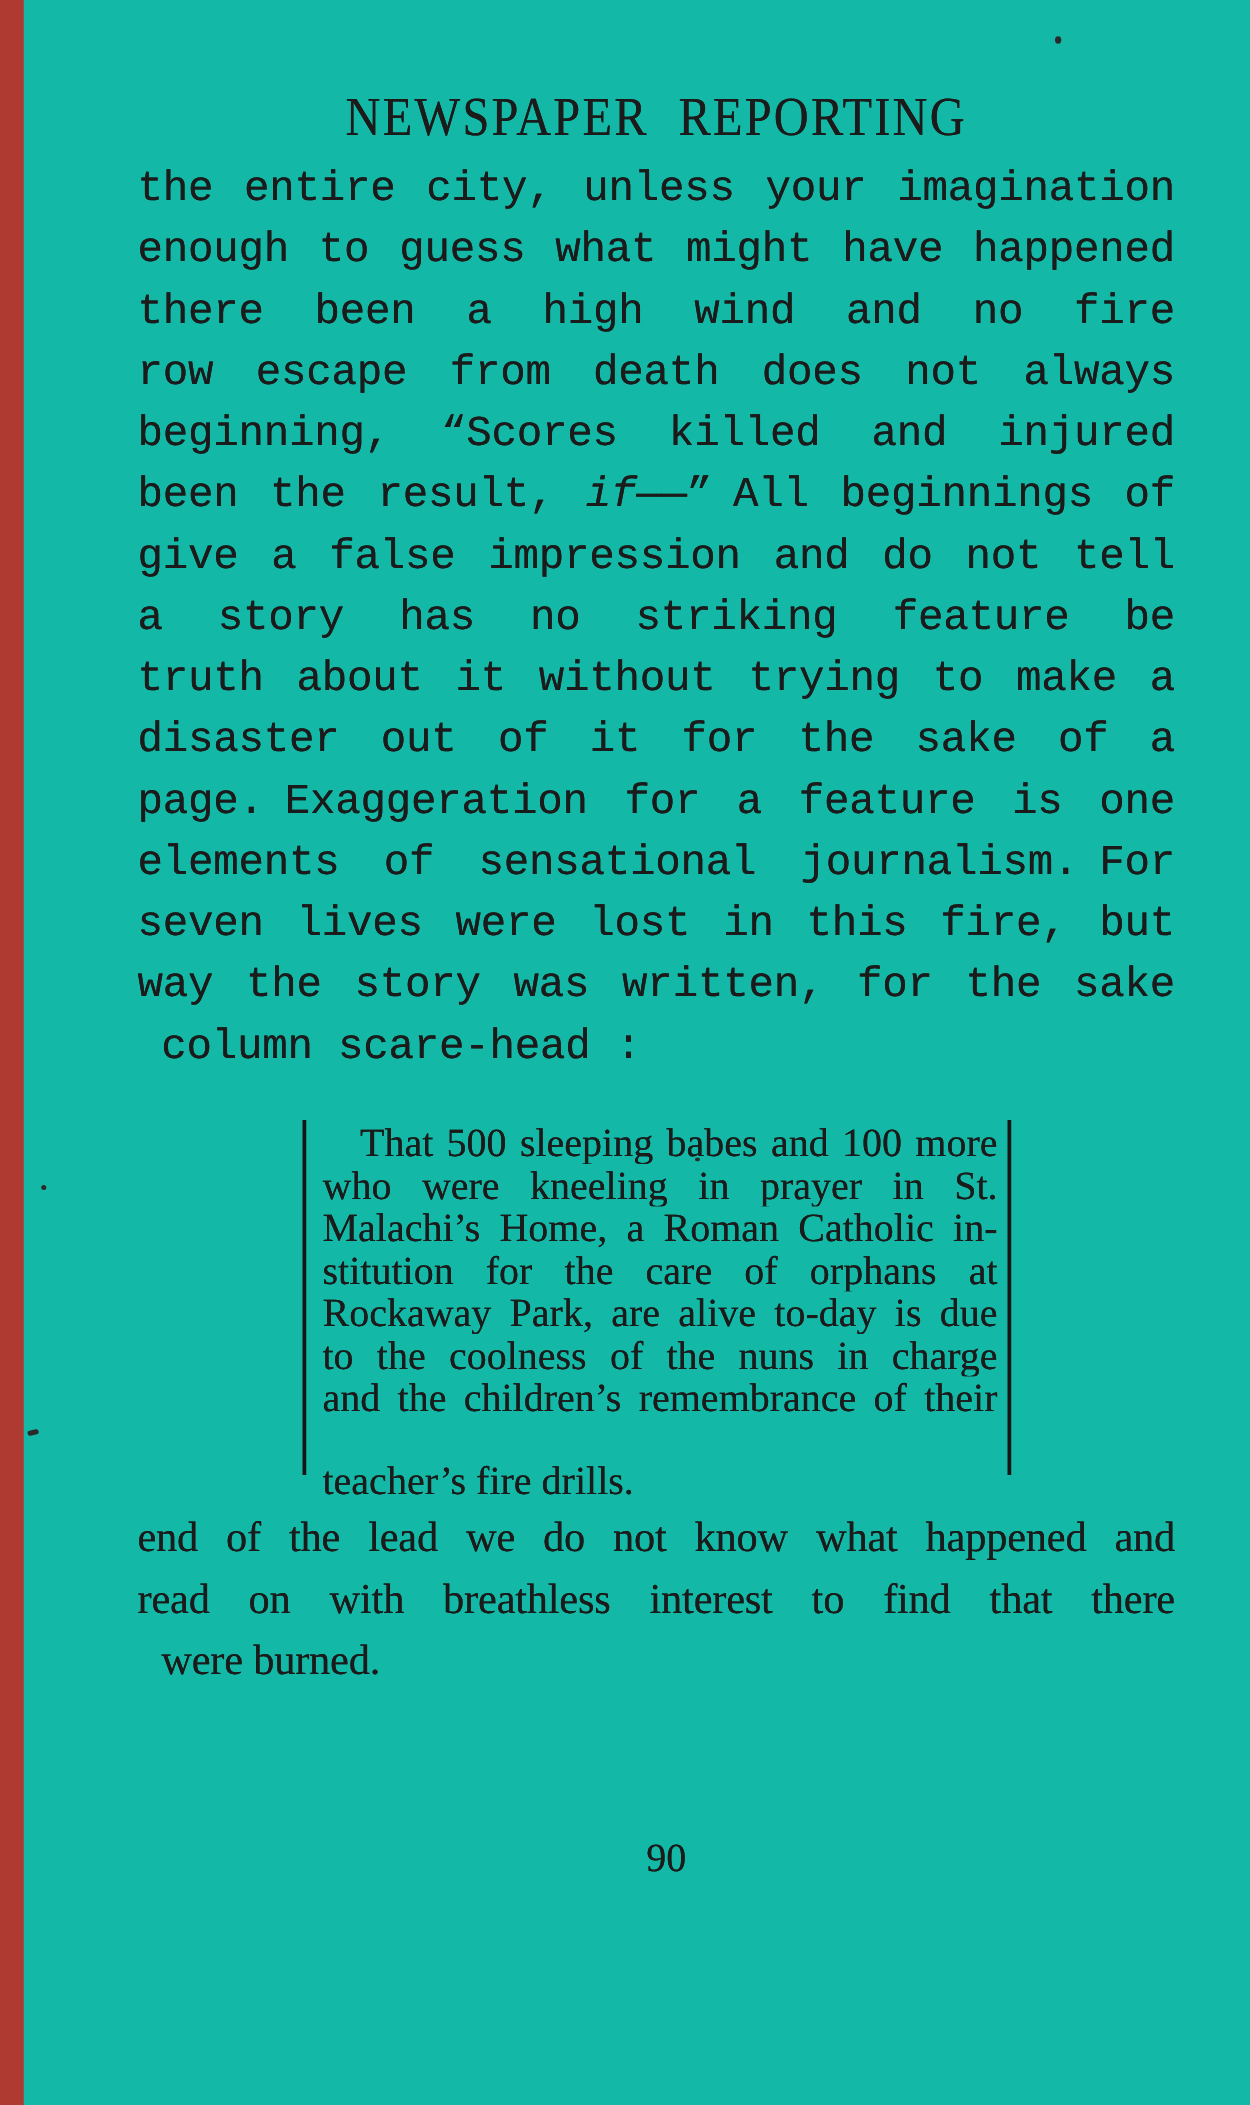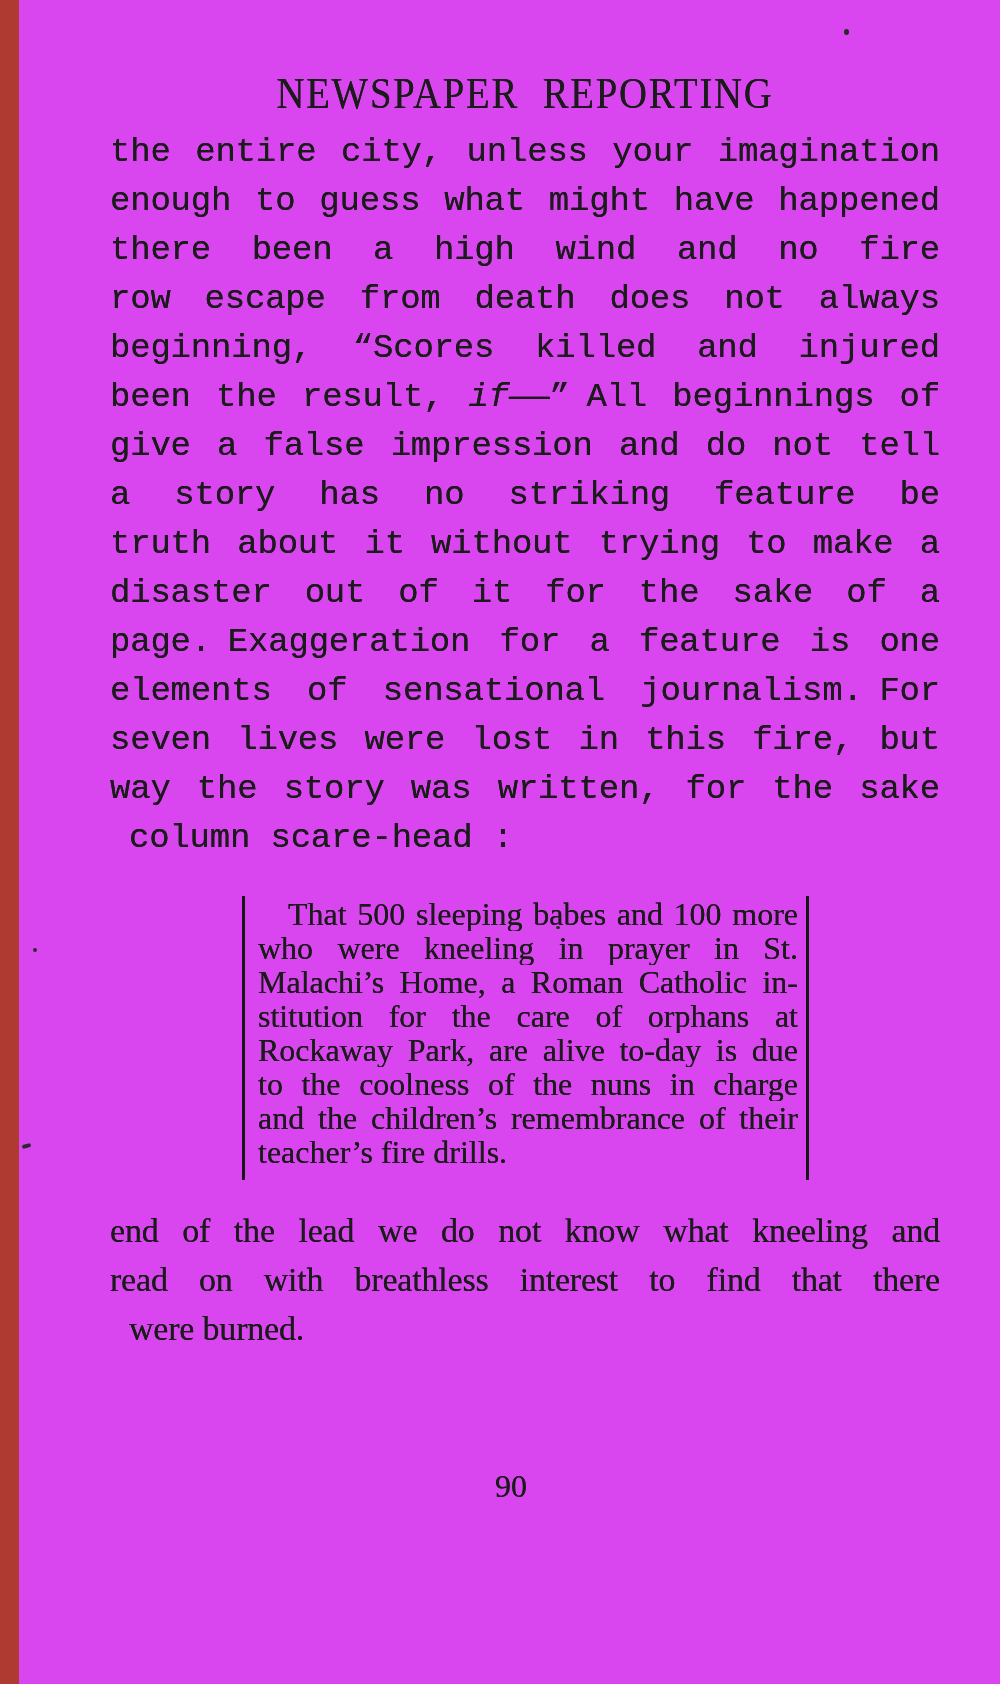--- a/index.html
+++ b/index.html
@@ -1,20 +1,20 @@
 <!DOCTYPE html>
 <html><head>
 <meta charset="utf-8">
 <style>
   html, body { margin: 0; padding: 0; }
   .page {
     position: relative;
     width: 1000px;
     height: 1684px;
-    background: #d946ef;
+    background: #14b8a6;
     font-family: "Liberation Serif", "DejaVu Serif", serif;
     color: #1b1b1b;
     overflow: hidden;
   }
   
   .binding {
     position: absolute;
     left: 0; top: 0;
     width: 19px; height: 1684px;
     background: #af3a32;
@@ -62,32 +62,32 @@
     text-shadow: 0 0 0.4px currentColor;
   }
   .quote-text .qln {
     height: 34px;
     line-height: 34px;
     overflow: hidden;
     text-align: justify;
     text-align-last: justify;
   }
   .quote-text .qln.first { padding-left: 30px; }
-  .quote-text .qln.last { text-align: left; text-align-last: left; padding-left: 0; }
+  .quote-text .qln.last { text-align: left; text-align-last: left; padding-left: 0; margin-top: 32px; }
   .qrule {
     position: absolute;
     top: 896px; height: 284px;
     width: 3px;
     background: #161616;
   }
   .qrule.left  { left: 242px; }
   .qrule.right { left: 806px; }
   .page-number {
     position: absolute;
-    left: 96px; top: 1468px; width: 830px;
+    left: 118px; top: 1468px; width: 830px;
     text-align: center;
     font-size: 32px;
     line-height: 36px;
     text-shadow: 0 0 0.5px currentColor;
   }
   
   .speck { position: absolute; background: #2a2a2a; }
   .speck.dot-top-right { left: 844px; top: 29px; width: 5px; height: 6px; border-radius: 50%; }
   .speck.dot-mid-left  { left: 33px; top: 948px; width: 4px; height: 4px; border-radius: 50%; }
   .speck.dot-quote     { left: 556px; top: 926px; width: 4px; height: 3px; border-radius: 50%; }
@@ -133,20 +133,20 @@
     <div class="qln">who were kneeling in prayer in St.</div>
     <div class="qln">Malachi’s Home, a Roman Catholic in-</div>
     <div class="qln">stitution for the care of orphans at</div>
     <div class="qln">Rockaway Park, are alive to-day is due</div>
     <div class="qln">to the coolness of the nuns in charge</div>
     <div class="qln">and the children’s remembrance of their</div>
     <div class="qln last">teacher’s fire drills.</div>
   </div>
 
   <div class="para p2">
-    <div class="ln">end of the lead we do not know what kneeling and</div>
+    <div class="ln">end of the lead we do not know what happened and</div>
     <div class="ln">read on with breathless interest to find that there</div>
     <div class="ln last">were burned.</div>
   </div>
 
   <div class="page-number">90</div>
 
 </div>
 
 </body></html>

